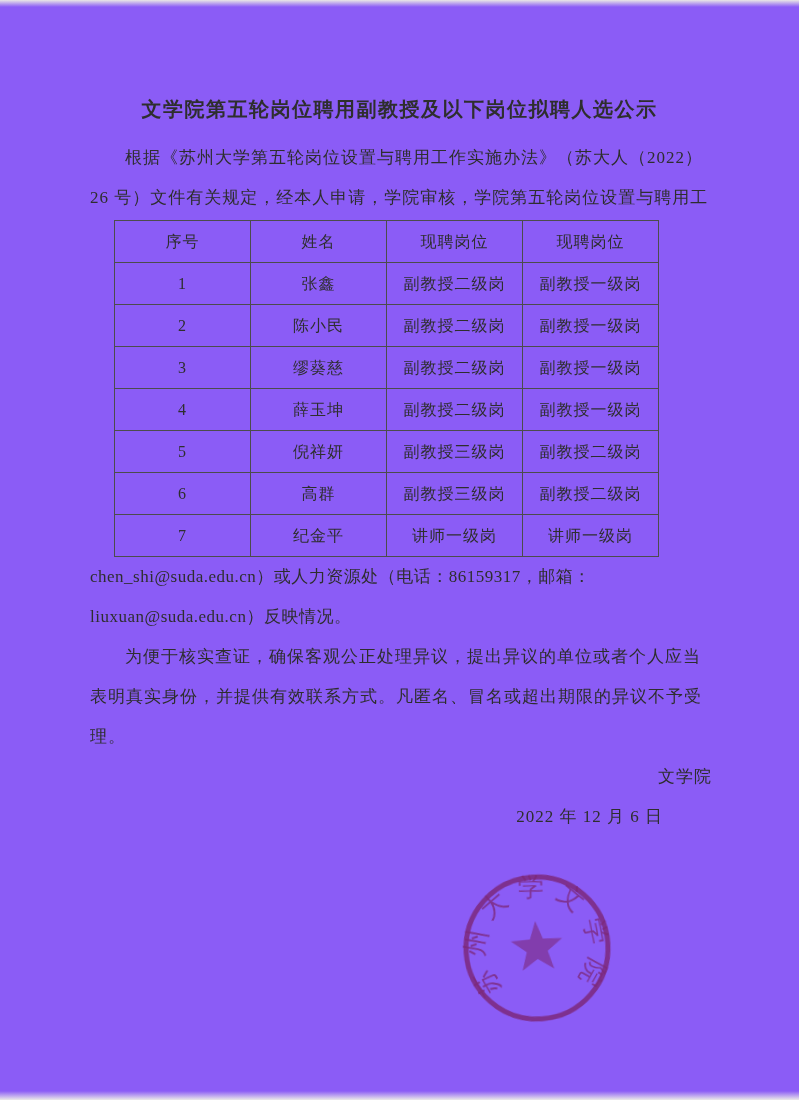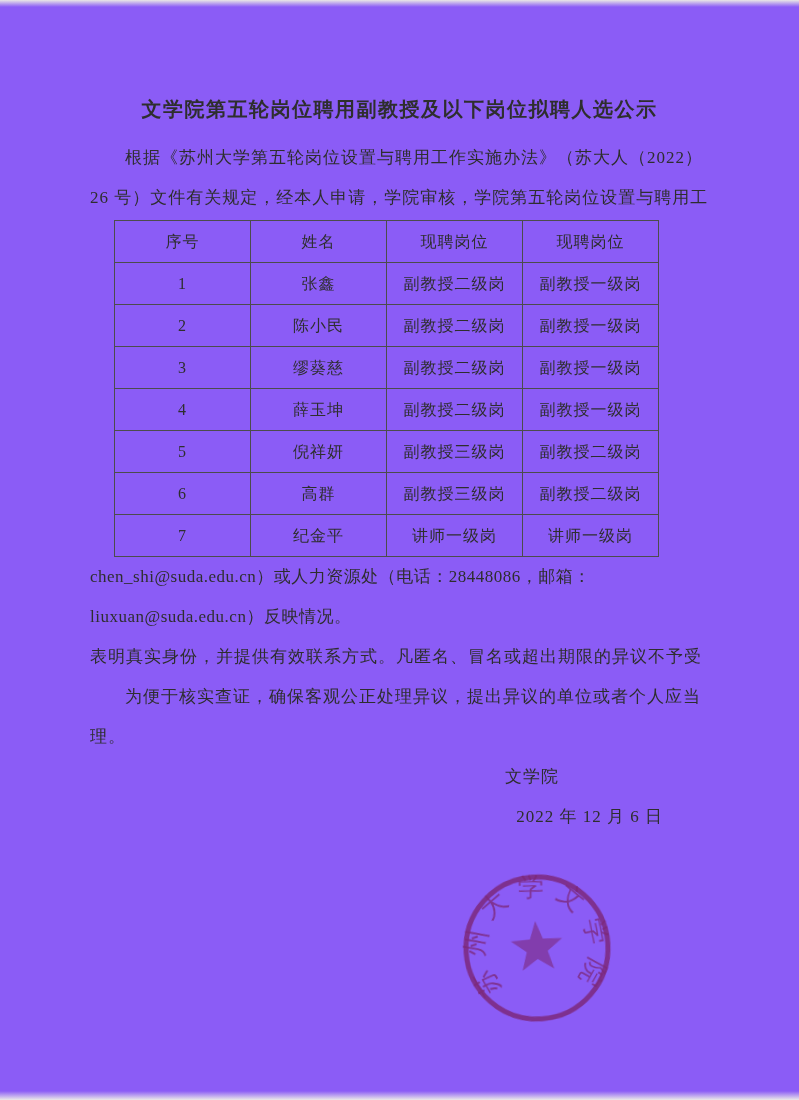--- a/index.html
+++ b/index.html
@@ -53,21 +53,21 @@
     width:135px;
     height:41px;
     padding:0;
     text-align:center;
     vertical-align:middle;
     font-size:16px;
     font-weight:normal;
     letter-spacing:1px;
     margin-left:28px;
   }
-  .sig-org{margin-left:415px;}
+  .sig-org{text-align:right;}
   .sig-date{margin-left:377px;text-align:center;}
   .stamp{
     position:absolute;
     left:459px;top:870px;
     width:156px;height:156px;
     mix-blend-mode:multiply;
     opacity:0.88;
     transform:rotate(-4deg);
     pointer-events:none;
   }
@@ -137,27 +137,27 @@
           <td>7</td>
           <td>纪金平</td>
           <td>讲师一级岗</td>
           <td>讲师一级岗</td>
         </tr>
       </tbody>
     </table>
 
 
     <p class="para">
-      <span class="line latin">chen_shi@suda.edu.cn）或人力资源处（电话：28448086，邮箱：</span>
+      <span class="line latin">chen_shi@suda.edu.cn）或人力资源处（电话：86159317，邮箱：</span>
       <span class="line latin">liuxuan@suda.edu.cn）反映情况。</span>
     </p>
 
     <p class="para">
+      <span class="line indent">为便于核实查证，确保客观公正处理异议，提出异议的单位或者个人应当</span>
       <span class="line">表明真实身份，并提供有效联系方式。凡匿名、冒名或超出期限的异议不予受</span>
-      <span class="line indent">为便于核实查证，确保客观公正处理异议，提出异议的单位或者个人应当</span>
       <span class="line">理。</span>
     </p>
 
     <div class="sig-org">文学院</div>
     <div class="sig-date">2022 年 12 月 6 日</div>
   </div>
 
   <div class="stamp">
     <svg viewBox="0 0 156 156" xmlns="http://www.w3.org/2000/svg">
       <defs>

